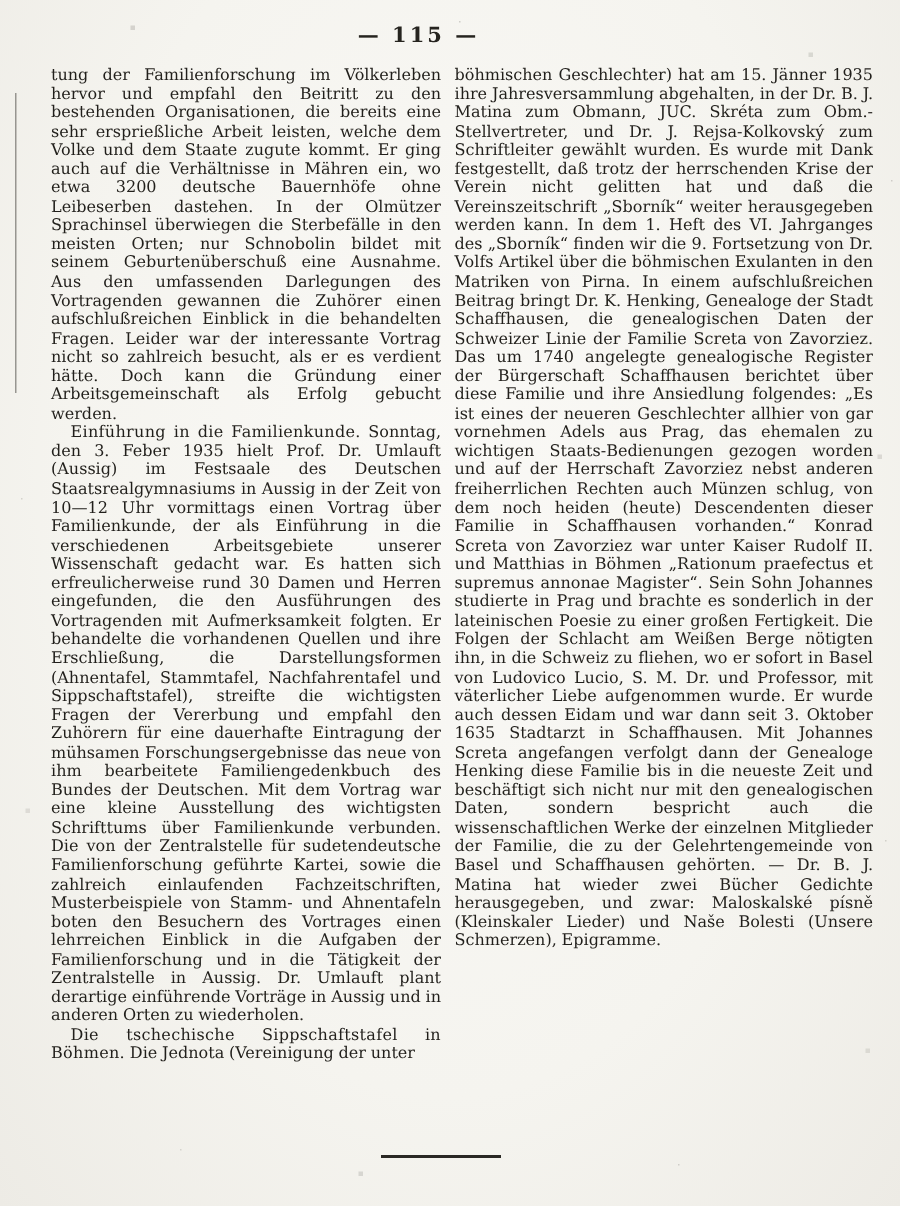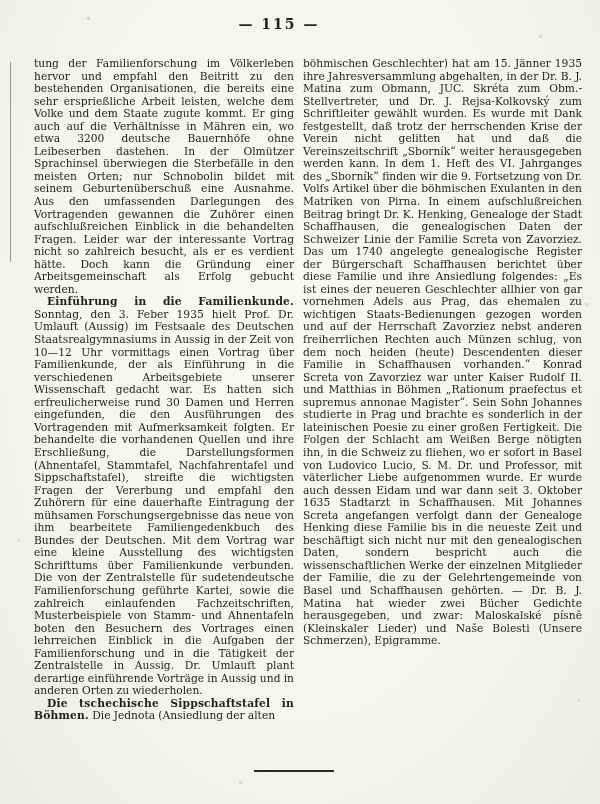--- a/index.html
+++ b/index.html
@@ -21,39 +21,39 @@
     position:absolute;
     top:16px;left:0;right:42px;
     text-align:center;
     font-size:14px;
     font-weight:bold;
     letter-spacing:2px;
     color:#26241f;
   }
   .columns{
     position:absolute;
-    top:58px;left:34px;
+    top:44px;left:34px;
     width:548px;
     display:flex;
     gap:9px;
   }
   .col{
     text-align:justify;
     font-size:10.7px;
     line-height:12.55px;
     hyphens:auto;
     -webkit-hyphens:auto;
     word-spacing:-0.2px;
     color:#211f1b;
   }
   .col-left{width:260px;}
   .col-right{width:279px;}
   .col p{margin:0;padding:0;}
   .col p.indented{text-indent:13px;}
-  .lead{font-weight:bold;letter-spacing:0.2px;margin-top:16px;}
+  .lead{font-weight:normal;letter-spacing:0.2px;margin-top:16px;}
   .footer-rule{
     position:absolute;
     left:254px;top:770px;
     width:80px;height:2px;
     background:#2a2824;
   }
   .scan-edge-line{
     position:absolute;
     left:10px;top:62px;
     width:1px;height:200px;
@@ -85,21 +85,21 @@
   <div class="speckles"></div>
   <div class="scan-edge-line"></div>
 
   <div class="page-number">— 115 —</div>
 
   <div class="columns">
 
     <div class="col col-left">
       <p><span>tung der Familienforschung im Völkerleben hervor und empfahl den Beitritt zu den bestehenden Organisationen, die bereits eine sehr ersprießliche Arbeit leisten, welche dem Volke und dem Staate zugute kommt. Er ging auch auf die Verhältnisse in Mähren ein, wo etwa 3200 deutsche Bauernhöfe ohne Leibeserben dastehen. In der Olmützer Sprachinsel überwiegen die Sterbefälle in den meisten Orten; nur Schnobolin bildet mit seinem Geburtenüberschuß eine Ausnahme. Aus den umfassenden Darlegungen des Vortragenden gewannen die Zuhörer einen aufschlußreichen Einblick in die behandelten Fragen. Leider war der interessante Vortrag nicht so zahlreich besucht, als er es verdient hätte. Doch kann die Gründung einer Arbeitsgemeinschaft als Erfolg gebucht werden.</span></p>
       <p class="indented"><span class="lead">Einführung in die Familienkunde.</span> <span>Sonntag, den 3. Feber 1935 hielt Prof. Dr. Umlauft (Aussig) im Festsaale des Deutschen Staatsrealgymnasiums in Aussig in der Zeit von 10—12 Uhr vormittags einen Vortrag über Familienkunde, der als Einführung in die verschiedenen Arbeitsgebiete unserer Wissenschaft gedacht war. Es hatten sich erfreulicherweise rund 30 Damen und Herren eingefunden, die den Ausführungen des Vortragenden mit Aufmerksamkeit folgten. Er behandelte die vorhandenen Quellen und ihre Erschließung, die Darstellungsformen (Ahnentafel, Stammtafel, Nachfahrentafel und Sippschaftstafel), streifte die wichtigsten Fragen der Vererbung und empfahl den Zuhörern für eine dauerhafte Eintragung der mühsamen Forschungsergebnisse das neue von ihm bearbeitete Familiengedenkbuch des Bundes der Deutschen. Mit dem Vortrag war eine kleine Ausstellung des wichtigsten Schrifttums über Familienkunde verbunden. Die von der Zentralstelle für sudetendeutsche Familienforschung geführte Kartei, sowie die zahlreich einlaufenden Fachzeitschriften, Musterbeispiele von Stamm- und Ahnentafeln boten den Besuchern des Vortrages einen lehrreichen Einblick in die Aufgaben der Familienforschung und in die Tätigkeit der Zentralstelle in Aussig. Dr. Umlauft plant derartige einführende Vorträge in Aussig und in anderen Orten zu wiederholen.</span></p>
-      <p class="indented"><span class="lead">Die tschechische Sippschaftstafel in Böhmen.</span> <span>Die Jednota (Ansiedlung der alten</span></p>
+      <p class="indented"><span class="lead">Die tschechische Sippschaftstafel in Böhmen.</span> <span>Die Jednota (Vereinigung der unter</span></p>
     </div>
 
     <div class="col col-right">
       <p><span>böhmischen Geschlechter) hat am 15. Jänner 1935 ihre Jahresversammlung abgehalten, in der Dr. B. J. Matina zum Obmann, JUC. Skréta zum Obm.-Stellvertreter, und Dr. J. Rejsa-Kolkovský zum Schriftleiter gewählt wurden. Es wurde mit Dank festgestellt, daß trotz der herrschenden Krise der Verein nicht gelitten hat und daß die Vereinszeitschrift „Sborník“ weiter herausgegeben werden kann. In dem 1. Heft des VI. Jahrganges des „Sborník“ finden wir die 9. Fortsetzung von Dr. Volfs Artikel über die böhmischen Exulanten in den Matriken von Pirna. In einem aufschlußreichen Beitrag bringt Dr. K. Henking, Genealoge der Stadt Schaffhausen, die genealogischen Daten der Schweizer Linie der Familie Screta von Zavorziez. Das um 1740 angelegte genealogische Register der Bürgerschaft Schaffhausen berichtet über diese Familie und ihre Ansiedlung folgendes: „Es ist eines der neueren Geschlechter allhier von gar vornehmen Adels aus Prag, das ehemalen zu wichtigen Staats-Bedienungen gezogen worden und auf der Herrschaft Zavorziez nebst anderen freiherrlichen Rechten auch Münzen schlug, von dem noch heiden (heute) Descendenten dieser Familie in Schaffhausen vorhanden.“ Konrad Screta von Zavorziez war unter Kaiser Rudolf II. und Matthias in Böhmen „Rationum praefectus et supremus annonae Magister“. Sein Sohn Johannes studierte in Prag und brachte es sonderlich in der lateinischen Poesie zu einer großen Fertigkeit. Die Folgen der Schlacht am Weißen Berge nötigten ihn, in die Schweiz zu fliehen, wo er sofort in Basel von Ludovico Lucio, S. M. Dr. und Professor, mit väterlicher Liebe aufgenommen wurde. Er wurde auch dessen Eidam und war dann seit 3. Oktober 1635 Stadtarzt in Schaffhausen. Mit Johannes Screta angefangen verfolgt dann der Genealoge Henking diese Familie bis in die neueste Zeit und beschäftigt sich nicht nur mit den genealogischen Daten, sondern bespricht auch die wissenschaftlichen Werke der einzelnen Mitglieder der Familie, die zu der Gelehrtengemeinde von Basel und Schaffhausen gehörten. — Dr. B. J. Matina hat wieder zwei Bücher Gedichte herausgegeben, und zwar: Maloskalské písně (Kleinskaler Lieder) und Naše Bolesti (Unsere Schmerzen), Epigramme.</span></p>
     </div>
 
   </div>
 
   <div class="footer-rule"></div>
 

